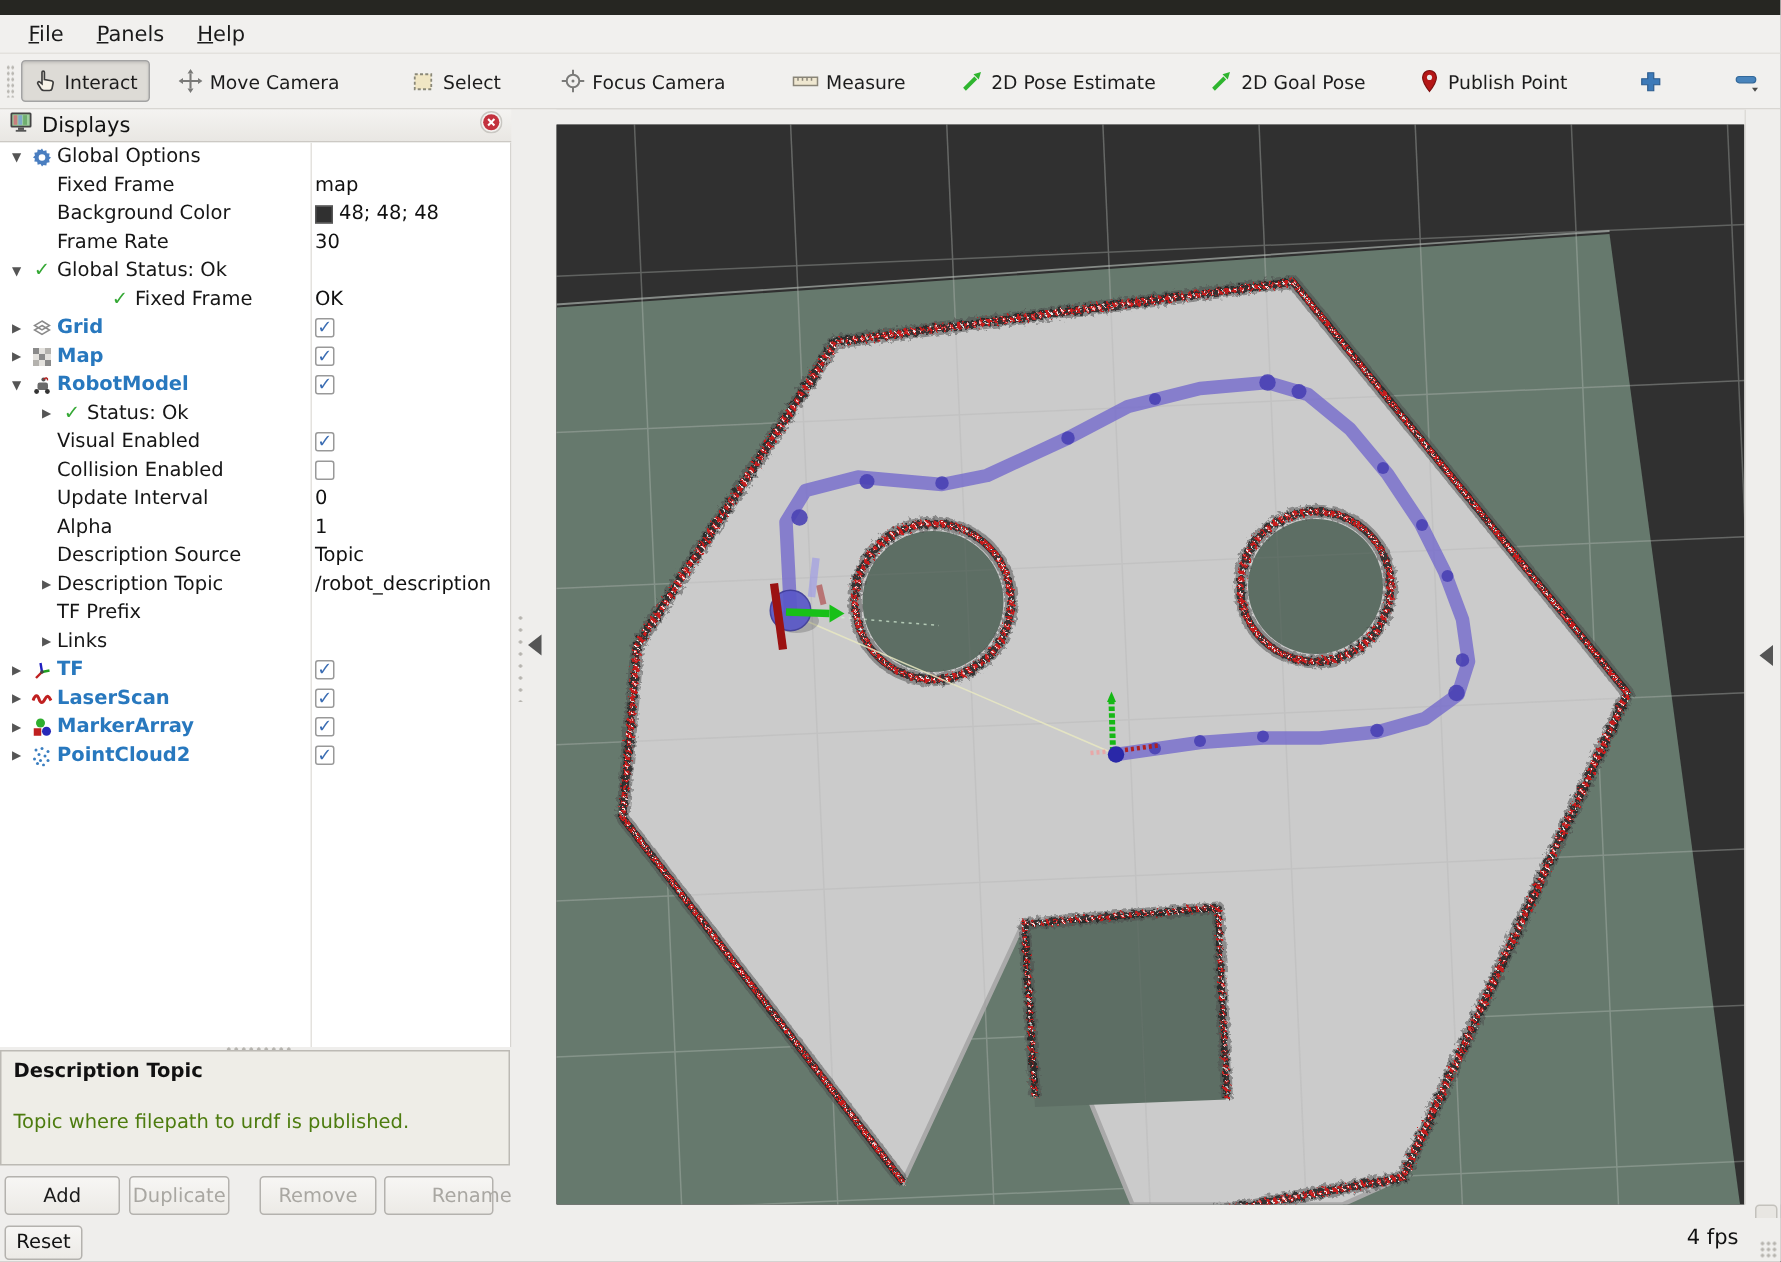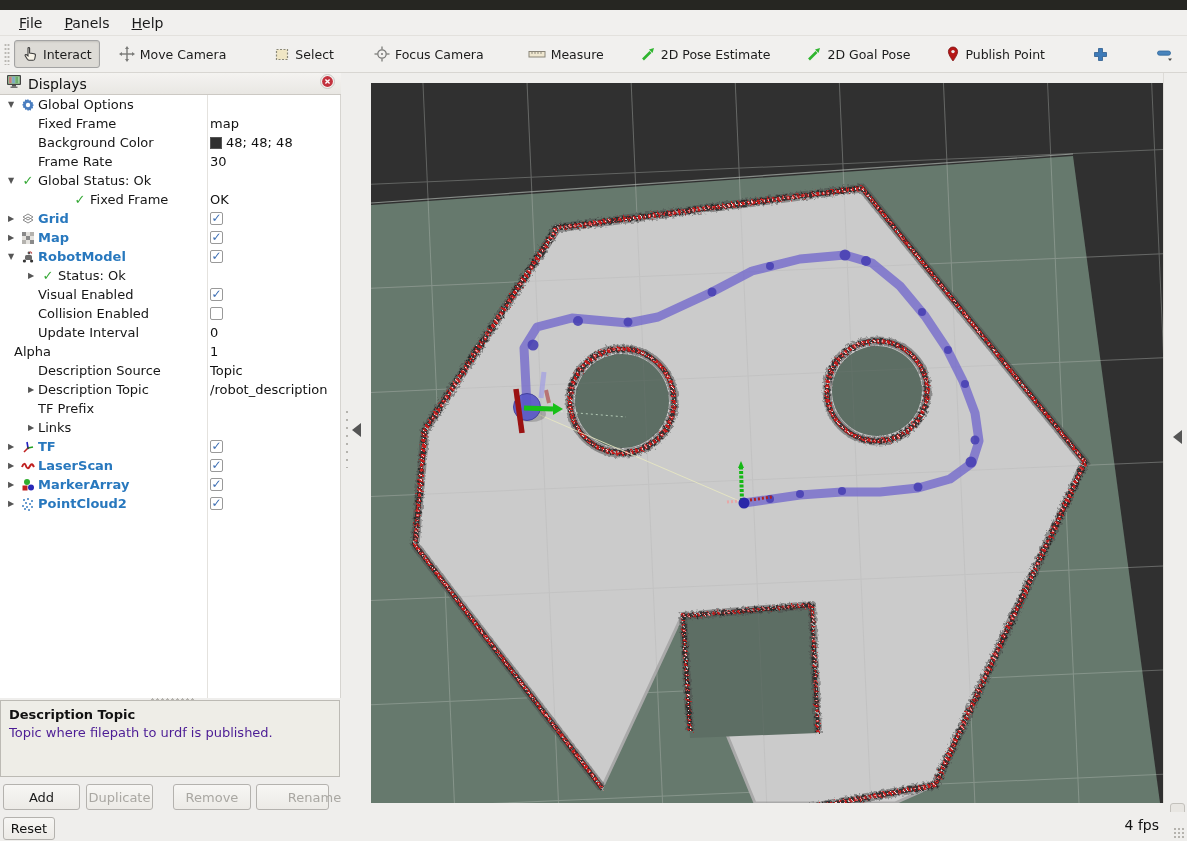--- a/index.html
+++ b/index.html
@@ -39,21 +39,21 @@
   .swatch { width:12px; height:12px; border:1px solid #555; }
   .greencheck { color:#35a835; font-weight:bold; font-size:13px; }
 
   
   #tree-split { left:150px; top:697px; width:44px; height:5px;
     background-image:radial-gradient(circle,#b5b3ae 1px,transparent 1.2px); background-size:5px 5px; }
 
   
   #descbox { left:0; top:700px; width:340px; height:77px; background:#eeede7; border:1px solid #bcbab4; padding:6px 8px; }
   #descbox .dt { font-size:13px; font-weight:bold; color:#111; }
-  #descbox .db { font-size:13px; color:#4c1d95; margin-top:3px; }
+  #descbox .db { font-size:13px; color:#4d7c0f; margin-top:19px; }
 
   
   .pbtn { position:absolute; top:784px; height:26px; background:linear-gradient(#f7f6f4,#eceae6); border:1px solid #b4b2ae; border-radius:3px; font-size:13px; display:flex; align-items:center; justify-content:center; color:#1a1a1a; }
   .pbtn.disabled { color:#a9a7a2; }
   #btn-add { left:3px; width:77px; }
   #btn-duplicate { left:86px; width:67px; }
   #btn-remove { left:173px; width:78px; }
   #btn-rename { left:256px; width:73px;padding-left:44px; }
 
   
@@ -320,21 +320,21 @@
             <span class="cb"></span>
           </span>
         </div>
         <div class="row" style="padding-left: 24px;">
           <span class="exp"></span>
           <span class="lbl ">Update Interval</span>
           <span class="val">
             <span>0</span>
           </span>
         </div>
-        <div class="row" style=" text-align: right;">
+        <div class="row" style="padding-left: 24px; text-align: right;">
           <span class="exp"></span>
           <span class="lbl ">Alpha</span>
           <span class="val">
             <span>1</span>
           </span>
         </div>
         <div class="row" style="padding-left: 24px;">
           <span class="exp"></span>
           <span class="lbl ">Description Source</span>
           <span class="val">

